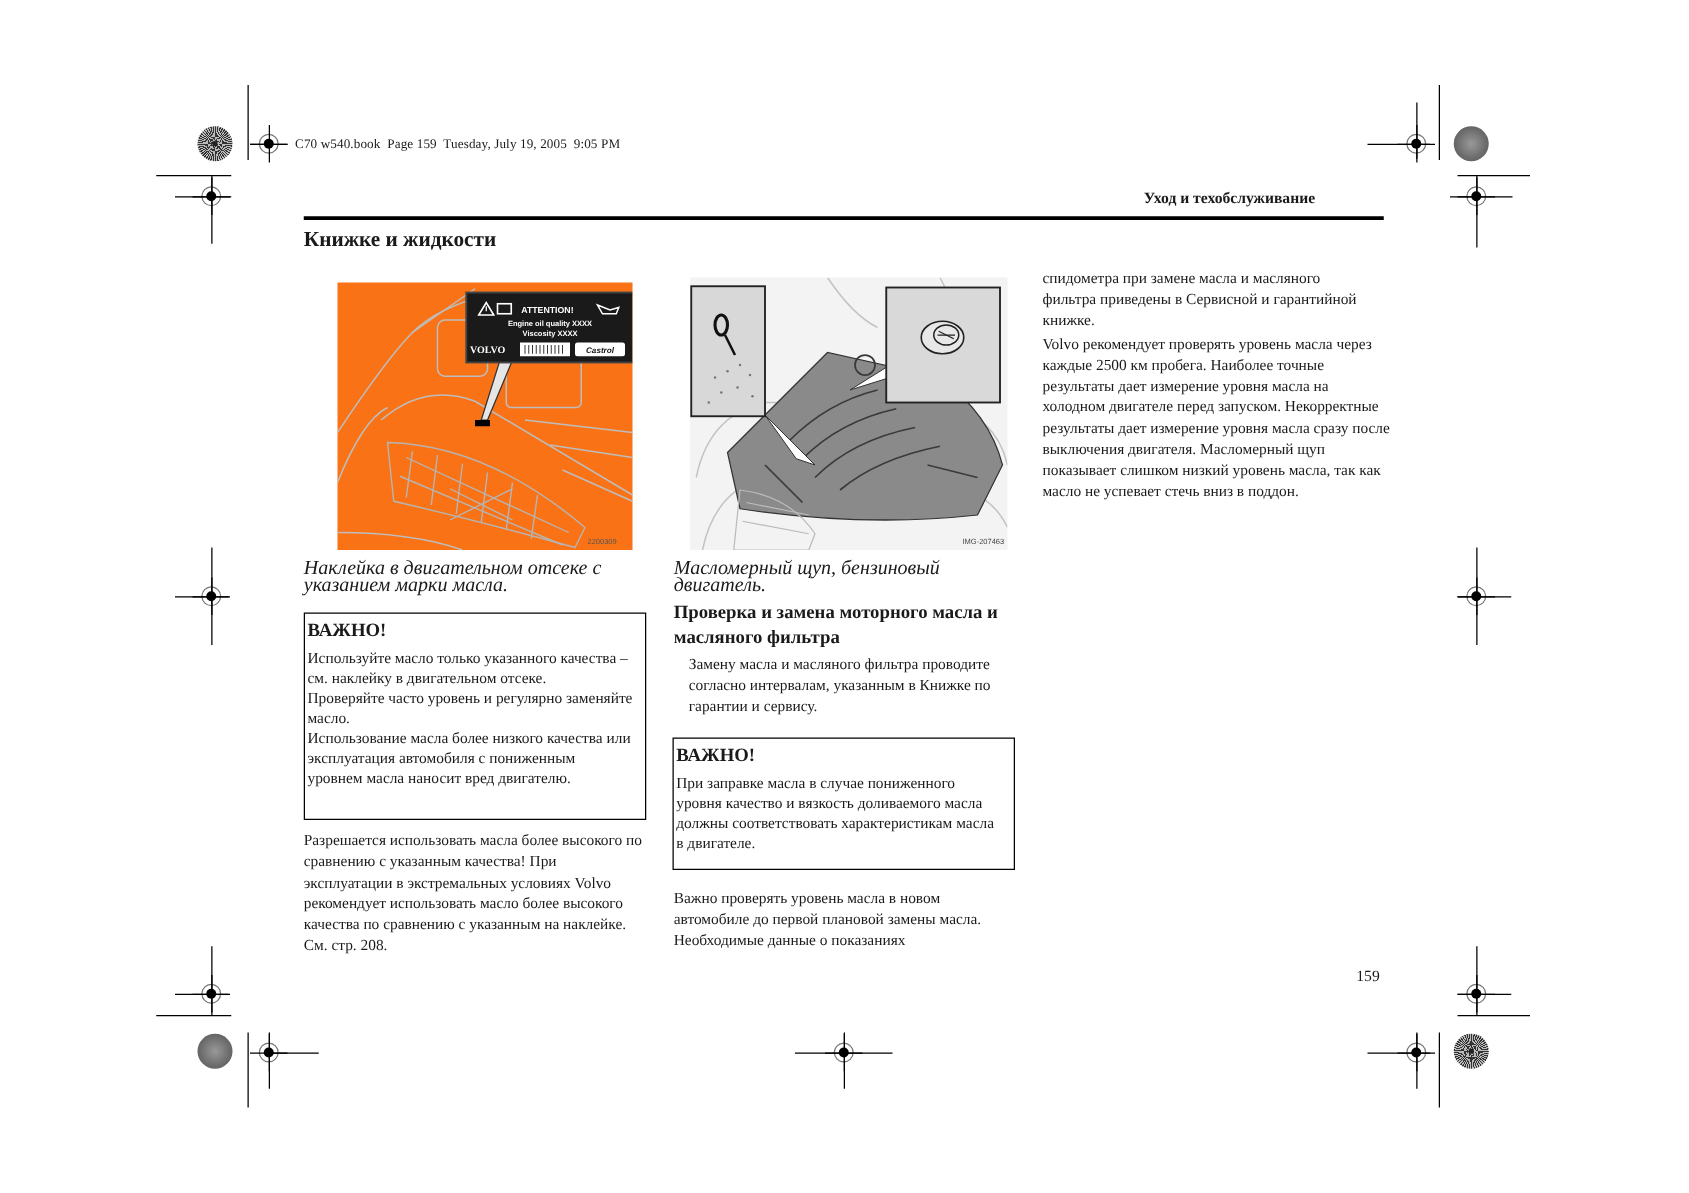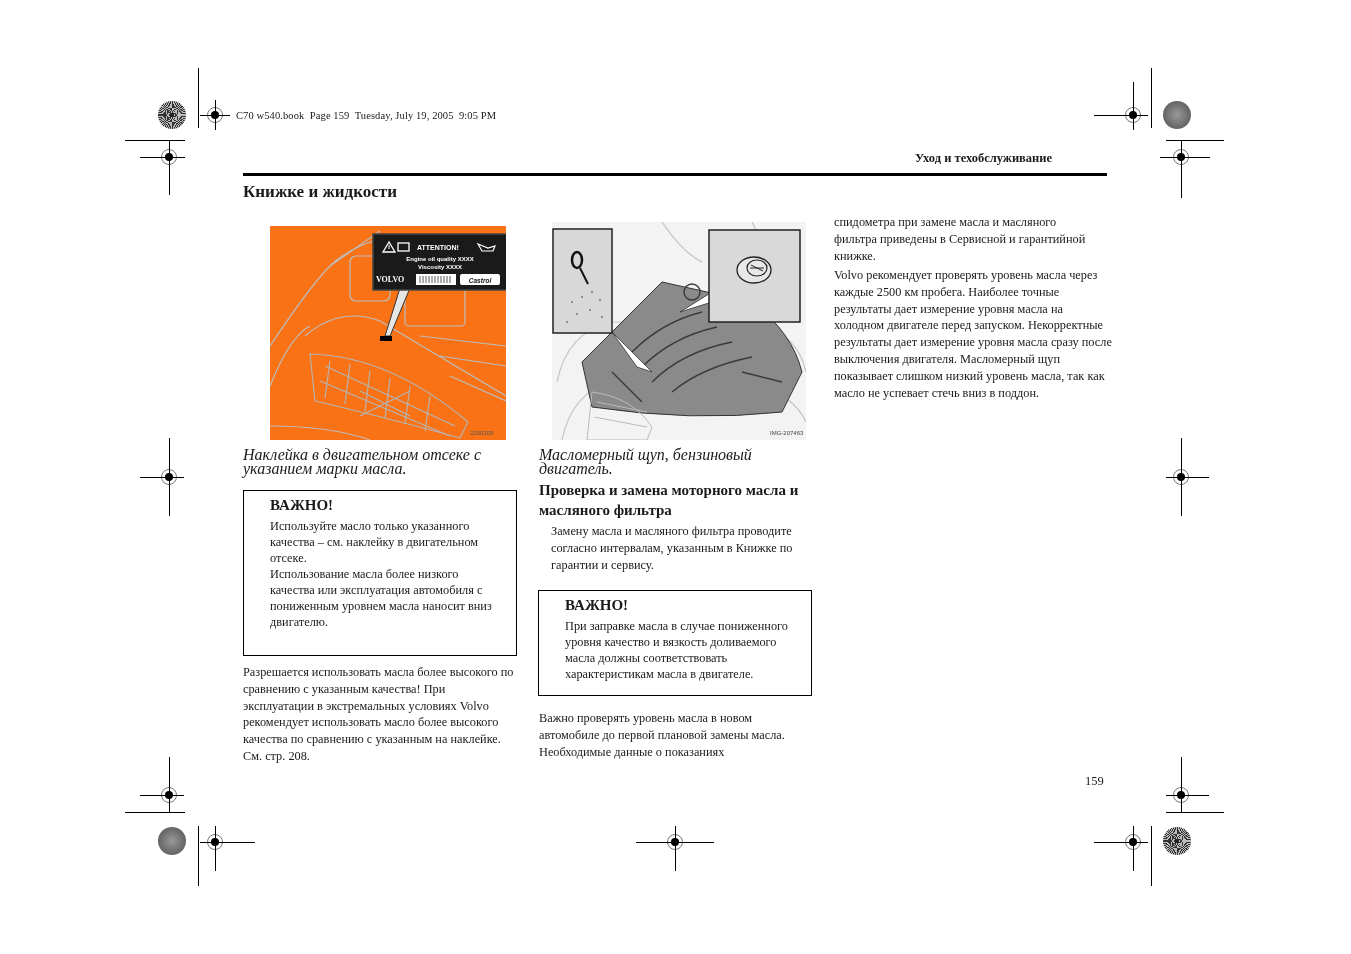--- a/index.html
+++ b/index.html
@@ -14,21 +14,21 @@
   .starburst { position:absolute; width:28px; height:28px; border-radius:50%;
     background: repeating-conic-gradient(#333 0deg 4deg, #bbb 4deg 8deg); }
   .starburst.grey { background: radial-gradient(circle, #999 0%, #6b6b6b 60%, #555 100%); }
   .starburst .c { position:absolute; left:12px; top:12px; width:4px; height:4px; background:#222; }
   .slug { font-size:10.5px; letter-spacing:0.1px; }
   .section-head { font-size:12.5px; font-weight:bold; text-align:center; }
   .rule { position:absolute; height:3px; background:#000; }
   h1.page-title { position:absolute; margin:0; font-size:17px; font-weight:bold; }
   .caption { font-style:italic; font-size:16px; line-height:14px; }
   .body { font-size:12.3px; line-height:16.8px; }
-  .warnbox { position:absolute; border:1.3px solid #000; box-sizing:border-box; padding:6px 10px 8px 26px; }
+  .warnbox { position:absolute; border:1.3px solid #000; box-sizing:border-box; padding:6px 10px 8px 2px; }
   .warnbox .wtitle { font-size:15px; font-weight:bold; margin-bottom:4px; }
   .warnbox .wtext { font-size:12.3px; line-height:16px; }
   h2.sub { position:absolute; margin:0; font-size:15px; font-weight:bold; line-height:20px; }
   .figure { position:absolute; background:#f3f3f3; overflow:hidden; }
   .figure svg { display:block; }
   .pageno { font-size:12.5px; }
 </style>
 </head>
 <body>
 
@@ -201,21 +201,22 @@
     <rect x="190" y="48" width="40" height="11" rx="2" fill="#fff"></rect>
     <text x="210" y="56.5" font-size="6.5" fill="#111" text-anchor="middle" font-family="Liberation Sans, sans-serif" font-weight="bold" font-style="italic">Castrol</text>
     <text x="200" y="209" font-size="6" fill="#555" font-family="Liberation Sans, sans-serif">2200309</text>
   </svg>
 </div>
 <div class="abs caption" style="left:243px;top:448px;width:275px;">Наклейка в двигательном отсеке с указанием марки масла.</div>
 
 <div class="warnbox" style="left:243px;top:490px;width:274px;height:166px;">
   <div class="wtitle">ВАЖНО!</div>
   <div class="wtext">Используйте масло только указанного качества – см. наклейку в двигательном отсеке.</div>
-  <div class="wtext">Использование масла более низкого качества или эксплуатация автомобиля с пониженным уровнем масла наносит вниз двигателю.</div>
+  <div class="wtext">Проверяйте часто уровень и регулярно заменяйте масло.</div>
+  <div class="wtext">Использование масла более низкого качества или эксплуатация автомобиля с пониженным уровнем масла наносит вред двигателю.</div>
 </div>
 
 <div class="abs body" style="left:243px;top:664px;width:276px;">Разрешается использовать масла более высокого по сравнению с указанным качества! При эксплуатации в экстремальных условиях Volvo рекомендует использовать масло более высокого качества по сравнению с указанным на наклейке. См. стр. 208.</div>
 
 <div class="figure" style="left:552px;top:222px;width:254px;height:218px;background:#f3f3f3;">
   <svg width="254" height="218" viewBox="0 0 254 218">
     <g fill="none" stroke="#c3c3c3" stroke-width="1.2">
       <path d="M5 160 Q15 110 60 100 L200 100 Q245 110 254 150"></path>
       <path d="M10 218 Q20 170 60 160"></path>
       <path d="M254 200 Q240 170 200 165"></path>

